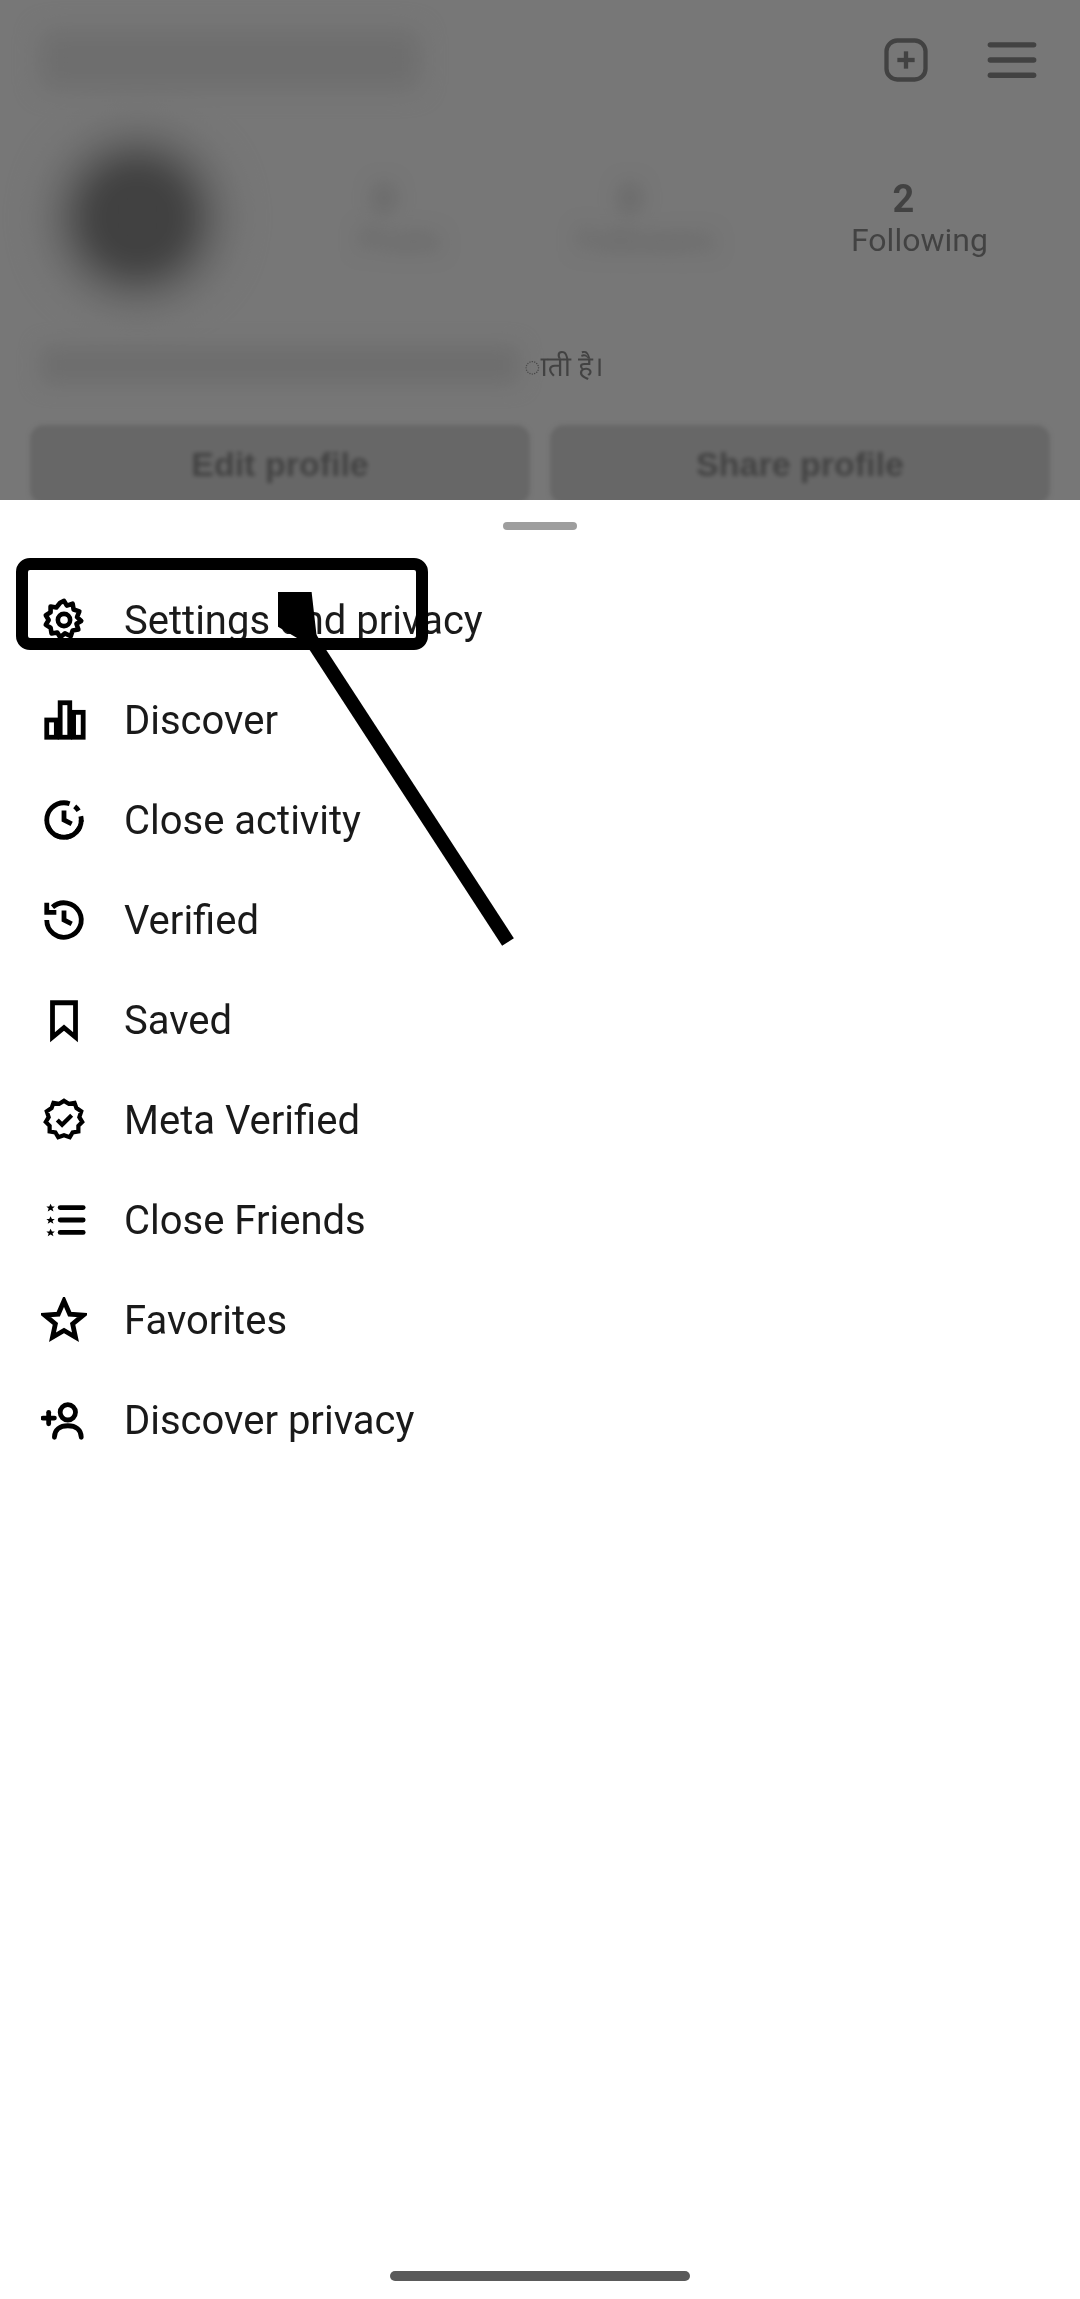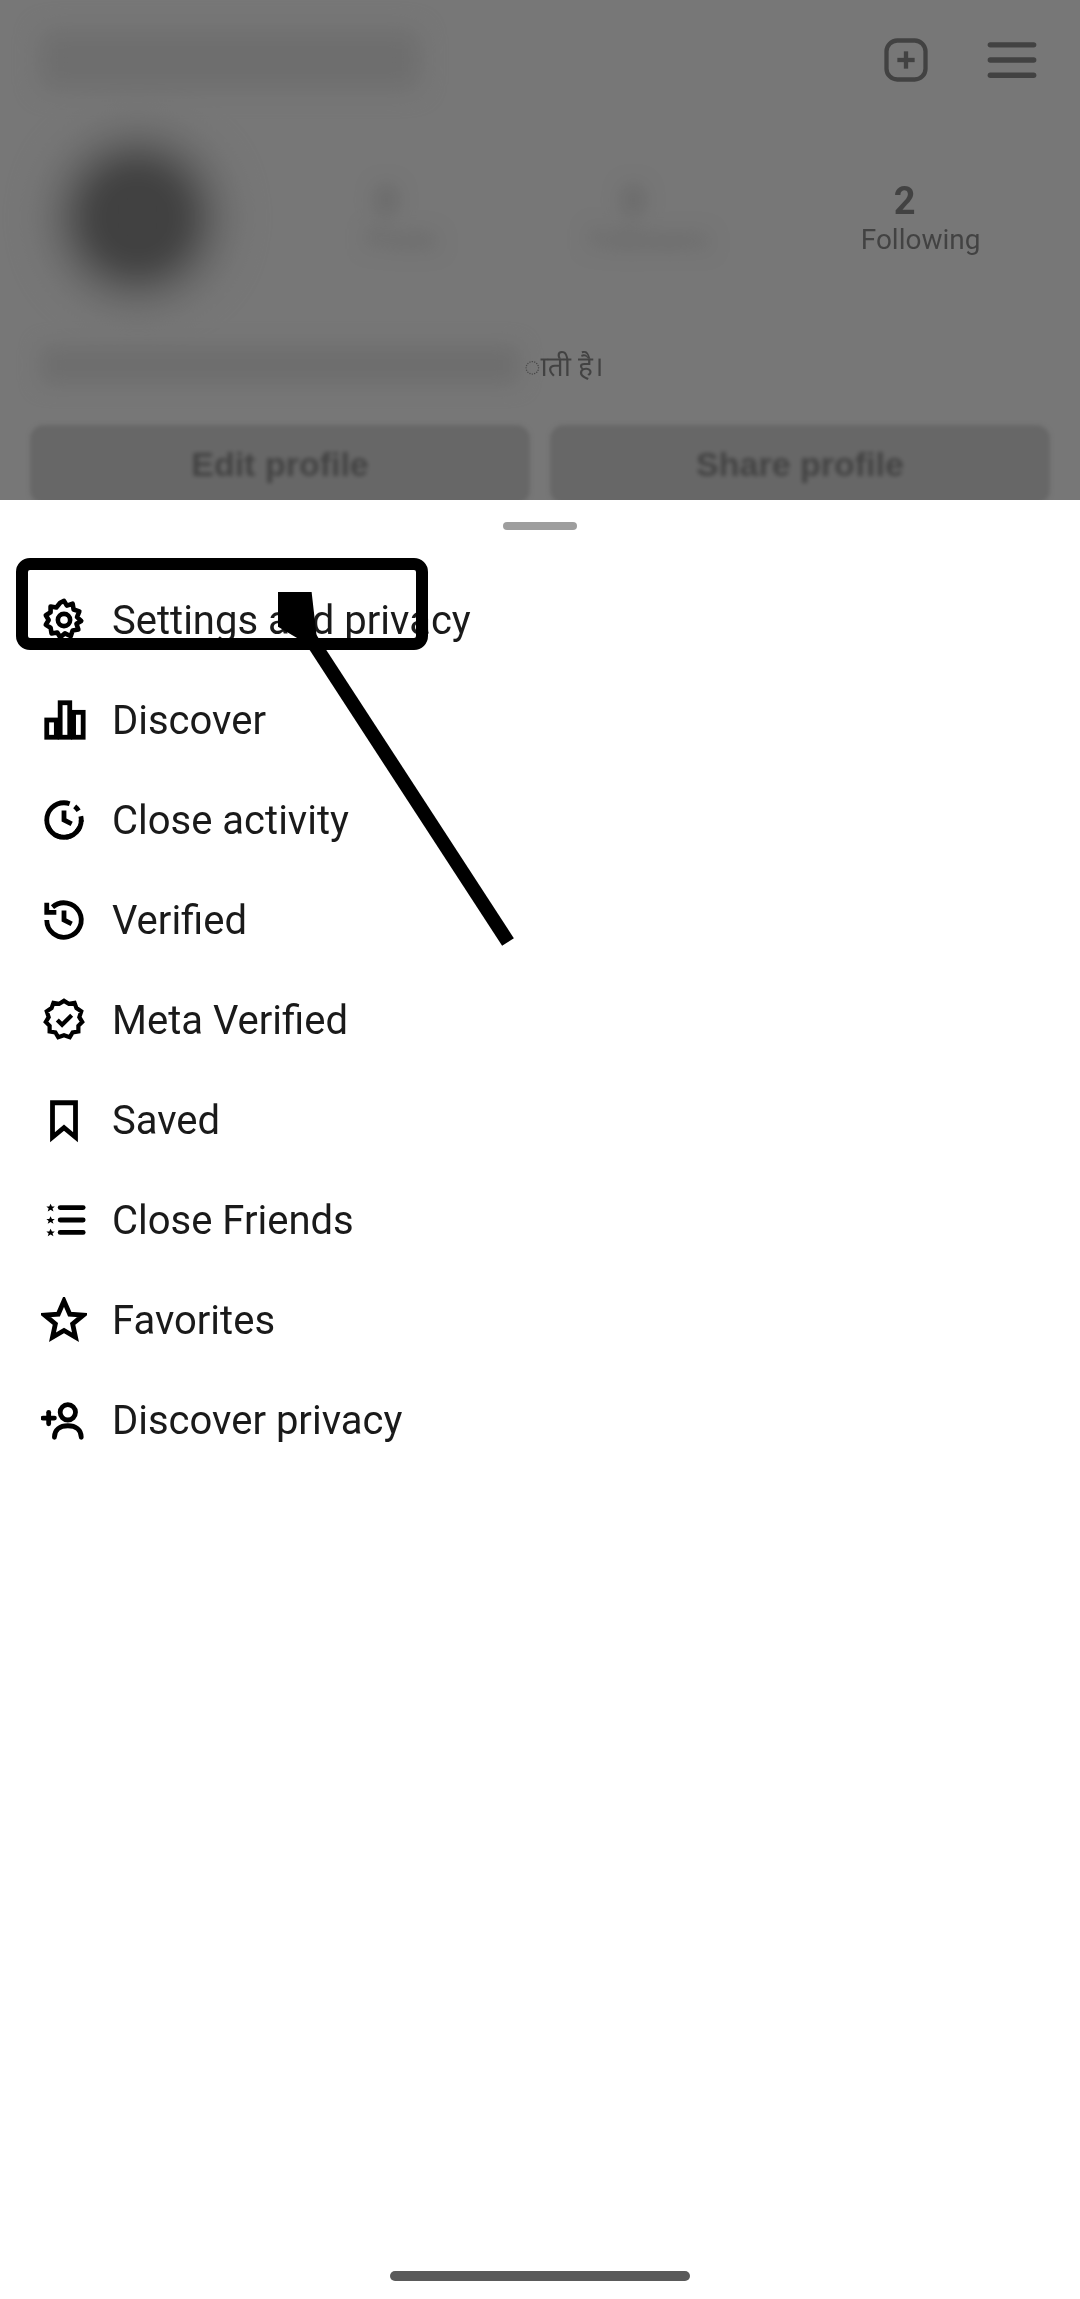--- a/index.html
+++ b/index.html
@@ -63,21 +63,21 @@
     }
     .stat {
       text-align: center;
     }
     .stat-num {
       font-size: 38px;
       font-weight: 700;
       color: #1a1a1a;
     }
     .stat-label {
-      font-size: 28px;
+      font-size: 32px;
       color: #1a1a1a;
       margin-left: 32px;
     }
     .stat-blur .stat-num, .stat-blur .stat-label {
       filter: blur(10px);
       color: #555;
     }
     .bio-row {
       padding: 30px 40px 20px;
     }
@@ -126,21 +126,21 @@
       border-radius: 4px;
       margin: 0 auto 30px;
     }
     .menu {
       padding: 10px 0;
     }
     .menu-item {
       display: flex;
       align-items: center;
       padding: 26px 40px;
-      gap: 24px;
+      gap: 36px;
       position: relative;
     }
     .menu-icon {
       width: 48px;
       height: 48px;
       display: flex;
       align-items: center;
       justify-content: center;
       flex-shrink: 0;
     }
@@ -280,35 +280,35 @@
           <polyline points="3 3 3 8 8 8"></polyline>
           <polyline points="12 7 12 12 16 14"></polyline>
         </svg>
       </span>
       <span class="menu-label">Verified</span>
     </div>
 
 
     <div class="menu-item">
       <span class="menu-icon">
+        <svg width="46" height="46" viewBox="0 0 24 24" fill="none" stroke="#000" stroke-width="2.5">
+          <path d="M6 3 h12 v18 l-6 -5 l-6 5 Z"></path>
+        </svg>
+      </span>
+      <span class="menu-label">Saved</span>
+    </div>
+
+    <div class="menu-item">
+      <span class="menu-icon">
         <svg width="46" height="46" viewBox="0 0 24 24" fill="none" stroke="#000" stroke-width="2.2">
           <path d="M12 2 L14.5 3.5 L17.5 3 L18.5 5.8 L21 7.5 L20 10.5 L21.5 13 L19.5 15 L19.5 18 L16.5 18.5 L15 21 L12 20 L9 21 L7.5 18.5 L4.5 18 L4.5 15 L2.5 13 L4 10.5 L3 7.5 L5.5 5.8 L6.5 3 L9.5 3.5 Z"></path>
           <polyline points="8.5 12 11 14.5 16 9.5"></polyline>
         </svg>
       </span>
       <span class="menu-label">Meta Verified</span>
-    </div>
-
-    <div class="menu-item">
-      <span class="menu-icon">
-        <svg width="46" height="46" viewBox="0 0 24 24" fill="none" stroke="#000" stroke-width="2.5">
-          <path d="M6 3 h12 v18 l-6 -5 l-6 5 Z"></path>
-        </svg>
-      </span>
-      <span class="menu-label">Saved</span>
     </div>
 
     <div class="menu-item">
       <span class="menu-icon">
         <svg width="46" height="46" viewBox="0 0 24 24" fill="none" stroke="#000" stroke-width="2.5" stroke-linecap="round">
           <polygon points="5 3.5 5.7 5 7.2 5 6 6 6.5 7.5 5 6.6 3.5 7.5 4 6 2.8 5 4.3 5" fill="#000" stroke="none"></polygon>
           <line x1="10" y1="5.5" x2="22" y2="5.5"></line>
           <polygon points="5 10 5.7 11.5 7.2 11.5 6 12.5 6.5 14 5 13.1 3.5 14 4 12.5 2.8 11.5 4.3 11.5" fill="#000" stroke="none"></polygon>
           <line x1="10" y1="12" x2="22" y2="12"></line>
           <polygon points="5 16.5 5.7 18 7.2 18 6 19 6.5 20.5 5 19.6 3.5 20.5 4 19 2.8 18 4.3 18" fill="#000" stroke="none"></polygon>

